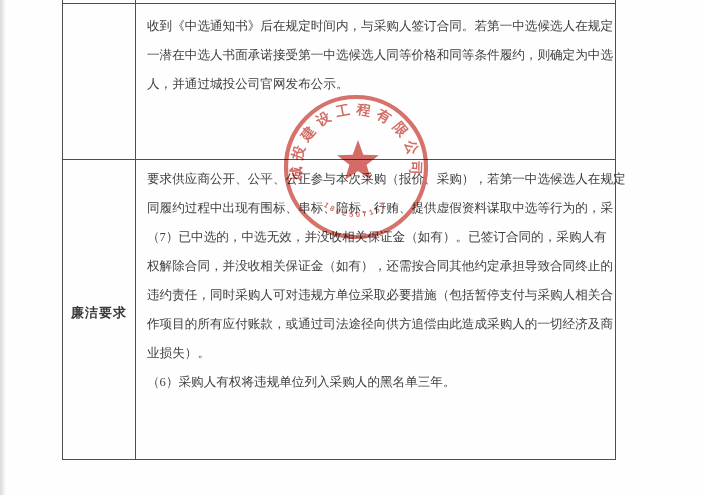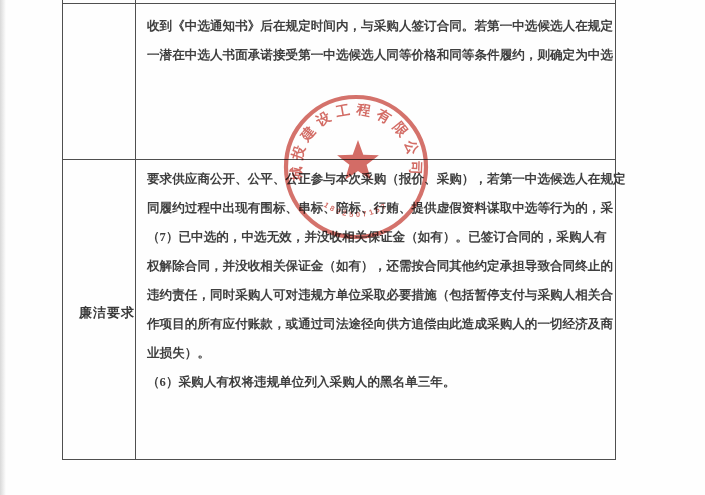--- a/index.html
+++ b/index.html
@@ -18,22 +18,22 @@
   .hline{height:1px;left:62px;width:554px;}
   .h-top{top:3px;}
   .h-mid{top:159px;}
   .h-bottom{top:459px;}
 
   
   .cell-text{position:absolute;left:147px;width:470px;color:#3f3f3f;}
   .row1-text{top:12px;}
   .row2-text{top:165px;}
   .tline{height:29px;line-height:29px;font-size:12.6px;white-space:nowrap;
-         letter-spacing:0;font-weight:bold;}
-  .row-header{position:absolute;left:63px;top:304px;width:72px;text-align:right;
+         letter-spacing:0;}
+  .row-header{position:absolute;left:63px;top:304px;width:72px;text-align:center;
          font-size:13px;font-weight:bold;color:#3a3a3a;letter-spacing:1px;}
 
   
   .stamp{position:absolute;left:281px;top:92px;width:150px;height:150px;
          mix-blend-mode:multiply;opacity:.88;}
 </style>
 </head>
 <body>
 
 <div class="page">
@@ -43,20 +43,21 @@
   <div class="vline v-left"></div>
   <div class="vline v-mid"></div>
   <div class="vline v-right"></div>
   <div class="hline h-top"></div>
   <div class="hline h-mid"></div>
   <div class="hline h-bottom"></div>
 
   <div class="cell-text row1-text">
       <div class="tline">收到《中选通知书》后在规定时间内，与采购人签订合同。若第一中选候选人在规定</div>
       <div class="tline">一潜在中选人书面承诺接受第一中选候选人同等价格和同等条件履约，则确定为中选</div>
+      <div class="tline">人，并通过城投公司官网发布公示。</div>
     </div>
 
   <div class="row-header">廉洁要求</div>
 
   <div class="cell-text row2-text">
       <div class="tline">要求供应商公开、公平、公正参与本次采购（报价、采购），若第一中选候选人在规定</div>
       <div class="tline">同履约过程中出现有围标、串标、陪标、行贿、提供虚假资料谋取中选等行为的，采</div>
       <div class="tline">（7）已中选的，中选无效，并没收相关保证金（如有）。已签订合同的，采购人有</div>
       <div class="tline">权解除合同，并没收相关保证金（如有），还需按合同其他约定承担导致合同终止的</div>
       <div class="tline">违约责任，同时采购人可对违规方单位采取必要措施（包括暂停支付与采购人相关合</div>

